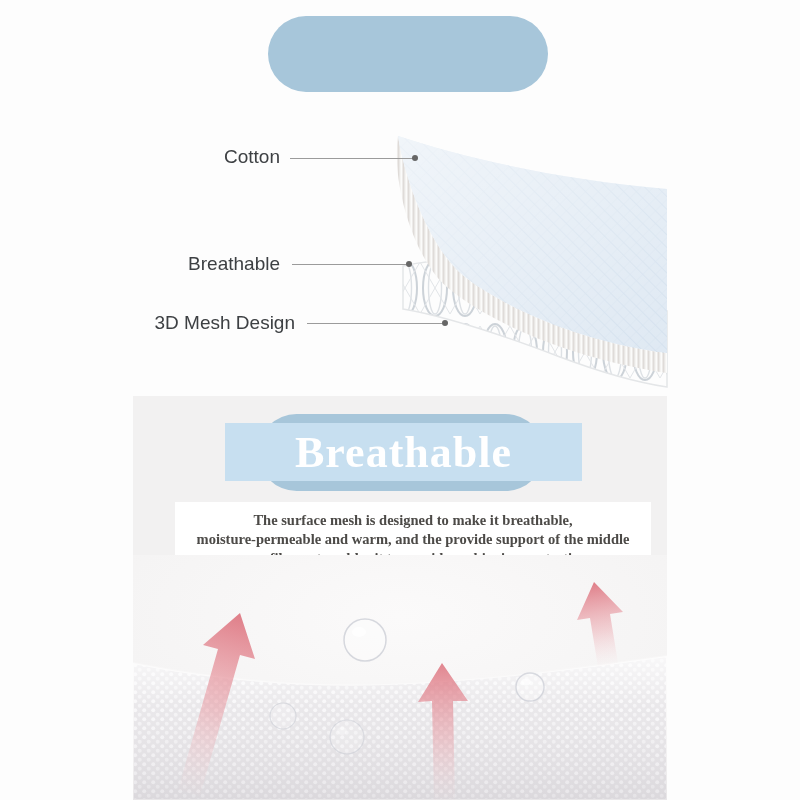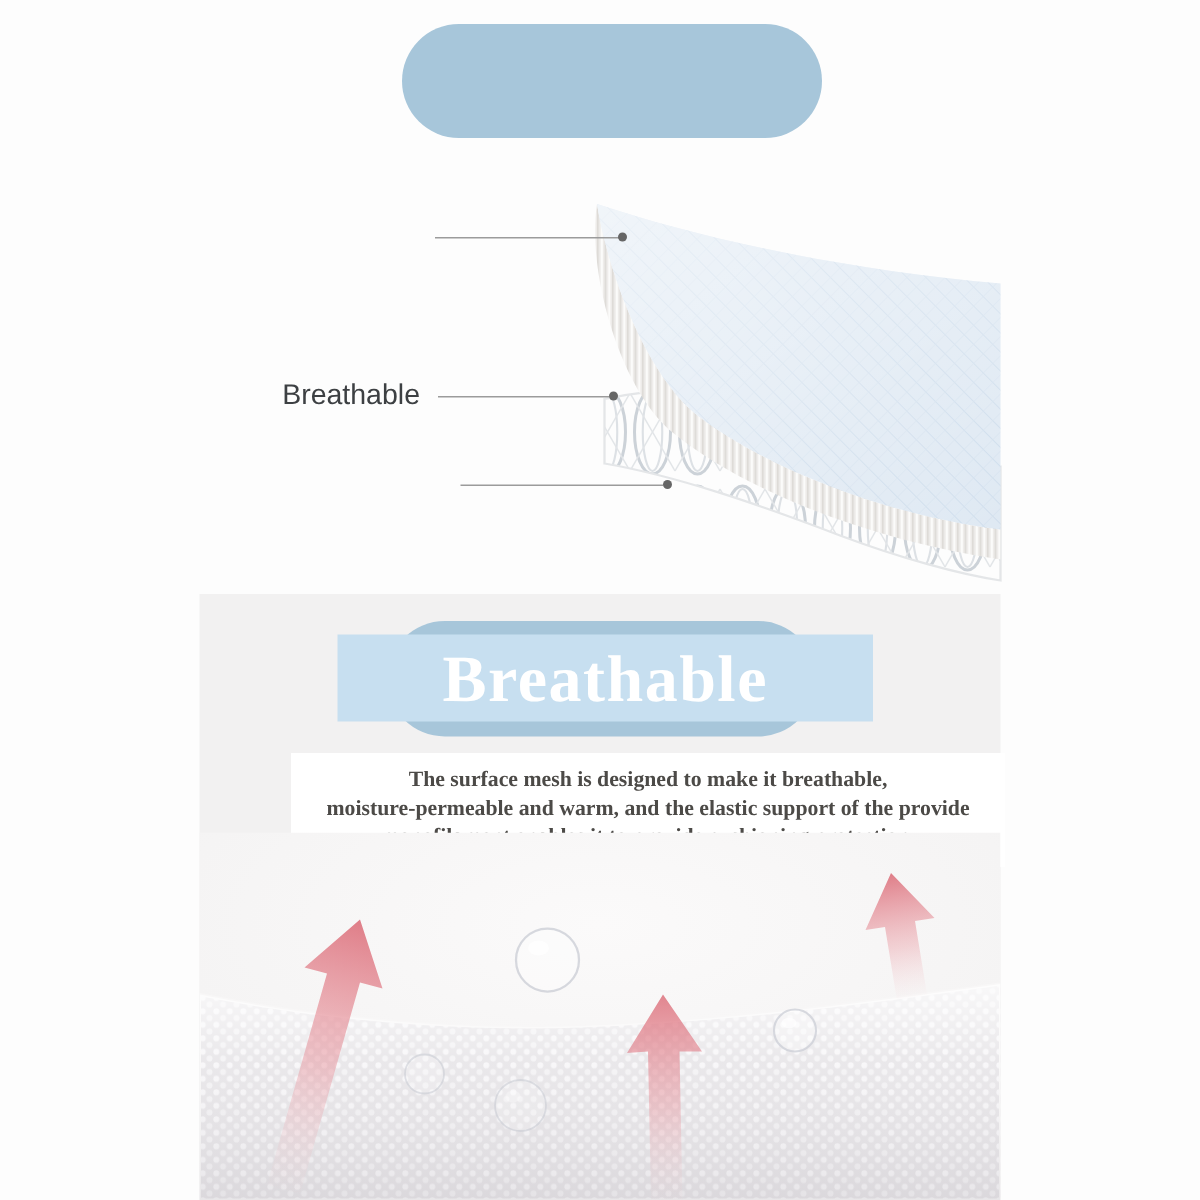--- a/index.html
+++ b/index.html
@@ -42,21 +42,21 @@
 
   
   #bottom-panel{position:absolute;left:133px;top:396px;width:534px;height:404px;
                 background:var(--panel-bg,#f2f1f1);}
 
   #breathable2-pill{left:258px;top:414px;width:286px;height:77px;}
   #breathable2-plate{left:225px;top:423px;width:357px;height:58px;}
   #breathable2-plate .banner-title{font-size:44px;}
 
   #desc-box{position:absolute;left:175px;top:502px;width:476px;
-            background:var(--desc-box-bg,#ffffff);padding:9px 0 10px 0;margin-left:19px;}
+            background:var(--desc-box-bg,#ffffff);padding:9px 0 10px 0;}
   .desc-line{font-family:"Liberation Serif",serif;font-weight:bold;font-size:14.5px;
              line-height:19px;color:var(--desc-text,#4c4a47);text-align:center;
              white-space:nowrap;}
 
   #top-photo{position:absolute;left:0;top:0;}
   #bottom-photo{position:absolute;left:133px;top:555px;}
 </style>
 </head>
 <body>
 
@@ -95,40 +95,42 @@
                C585,361 498,329 448,288 C413,259 391,180 398,136 Z" fill="url(#fringe)"></path>
       <path d="M398,136 C470,160 565,180 667,189 L667,353
                C595,344 515,315 465,277 C432,251 406,185 398,136 Z" fill="url(#quilt)"></path>
       <path d="M398,136 C470,160 565,180 667,189 L667,353
                C595,344 515,315 465,277 C432,251 406,185 398,136 Z" fill="url(#sheetlight)"></path>
     </g>
   </svg>
 
   <div id="thickened-pill" class="banner-pill"></div>
 
+  <div id="cotton-label" class="callout-label">Cotton</div>
   <div id="cotton-line" class="callout-line"></div>
   <div id="cotton-dot" class="callout-dot"></div>
 
   <div id="breathable-label" class="callout-label">Breathable</div>
   <div id="breathable-line" class="callout-line"></div>
   <div id="breathable-dot" class="callout-dot"></div>
 
+  <div id="mesh-label" class="callout-label">3D Mesh Design</div>
   <div id="mesh-line" class="callout-line"></div>
   <div id="mesh-dot" class="callout-dot"></div>
 
   <div id="bottom-panel"></div>
 
   <div id="breathable2-pill" class="banner-pill"></div>
   <div id="breathable2-plate" class="banner-plate">
     <span class="banner-title">Breathable</span>
   </div>
 
   <div id="desc-box">
     <div class="desc-line">The surface mesh is designed to make it breathable,</div>
-    <div class="desc-line">moisture-permeable and warm, and the elastic support of the provide</div>
+    <div class="desc-line">moisture-permeable and warm, and the provide support of the middle</div>
     <div class="desc-line">monofilament enables it to provide cushioning protection.</div>
   </div>
 
   <svg id="bottom-photo" width="534" height="245" viewBox="0 0 534 245" aria-hidden="true">
     <defs>
       <radialGradient id="photobg" cx="0.5" cy="0.25" r="0.8">
         <stop offset="0" stop-color="#fbfafa"></stop>
         <stop offset="1" stop-color="#f2f1f1"></stop>
       </radialGradient>
       <pattern id="meshdots" width="9" height="9" patternUnits="userSpaceOnUse">

